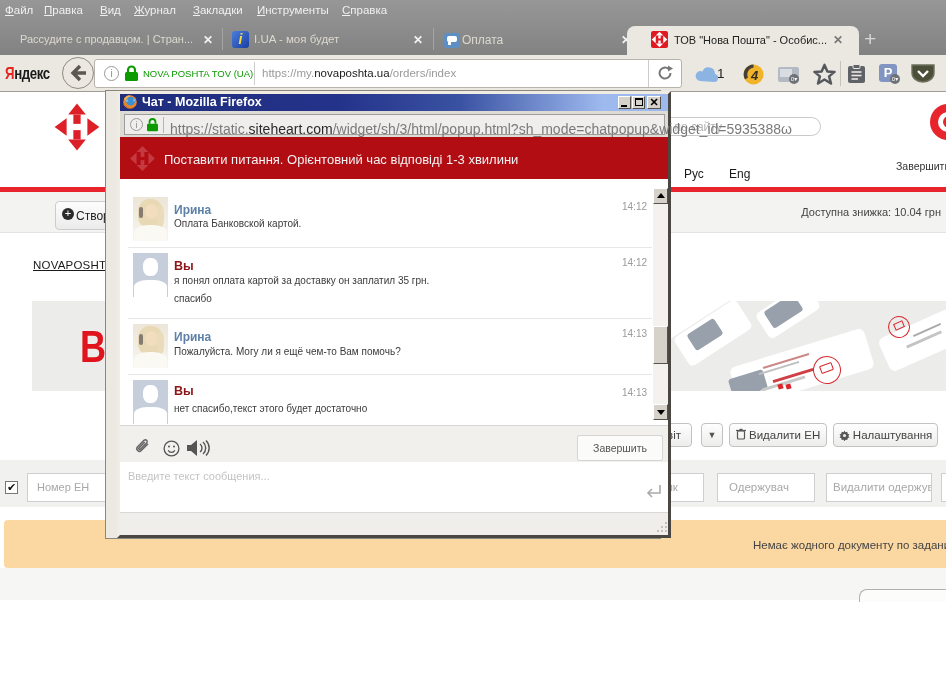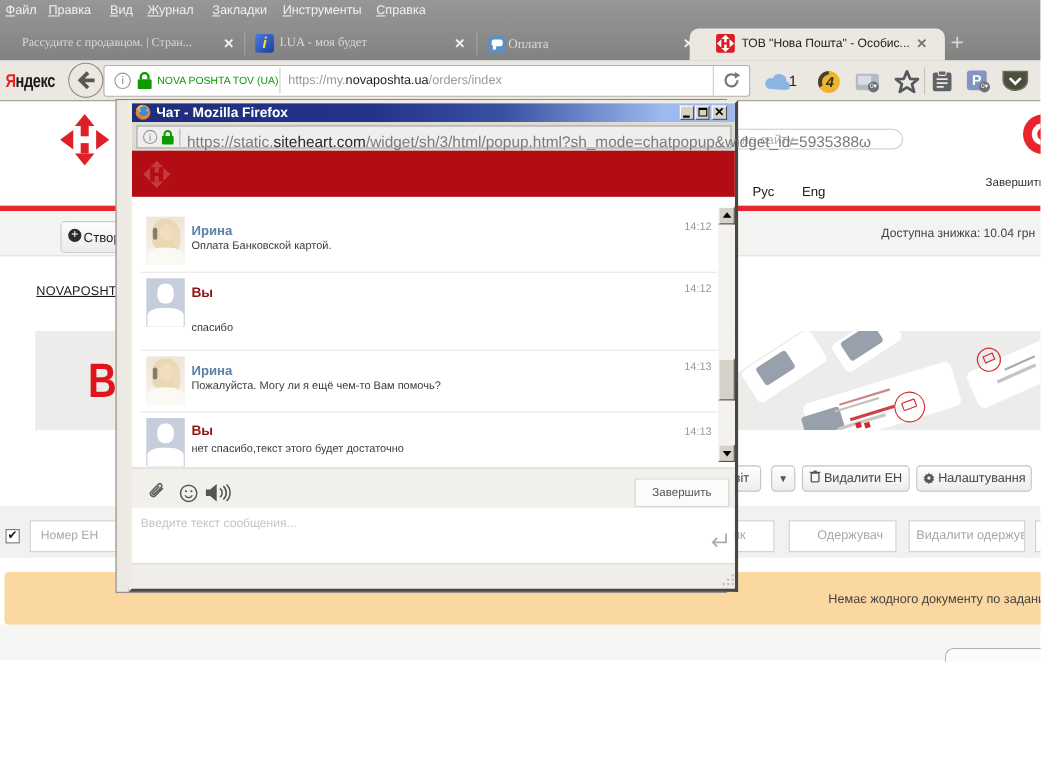--- a/index.html
+++ b/index.html
@@ -1,20 +1,20 @@
 <!DOCTYPE html>
 <html><head><meta charset="utf-8">
 <style>
 * { margin:0; padding:0; box-sizing:border-box; }
 html,body { width:946px; height:691px; overflow:hidden; }
 body { font-family:"Liberation Sans", sans-serif; position:relative; background:#fff; }
 .abs { position:absolute; }
 .mi { position:absolute; top:4px; color:#f0f0f0; font-size:11.5px; }
 .tabx { position:absolute; top:33px; color:#f2f2f2; font-size:12px; font-weight:bold; }
-.tt { position:absolute; top:33px; color:#dcd9ce; font-size:11.5px;font-family:Liberation Serif, serif; }
+.tt { position:absolute; top:33px; color:#dcd9ce; font-size:11.5px; }
 </style>
 </head>
 <body>
 
 <div class="abs" style="left:0;top:0;width:946px;height:55px;background:linear-gradient(#979797,#828282);"></div>
 
 <div class="mi" style="left:5px;"><u>Ф</u>айл</div>
 <div class="mi" style="left:44px;"><u>П</u>равка</div>
 <div class="mi" style="left:100px;"><u>В</u>ид</div>
 <div class="mi" style="left:134px;"><u>Ж</u>урнал</div>
@@ -171,21 +171,21 @@
     </svg> Видалити ЕН</div>
 <div class="abs" style="left:833px;top:423px;width:105px;height:24px;background:linear-gradient(#fefefe,#ededec);border:1px solid #c2c2c2;border-radius:4px;color:#444;font-size:11.5px;text-align:center;line-height:22px;white-space:nowrap;"><svg width="11" height="11" viewBox="0 0 24 24" style="vertical-align:-1.5px;">
       <path fill="#555" d="M12 1 l2 4 4-1 1 4 4 2-3 3 3 3-4 2-1 4-4-1-2 4-2-4-4 1-1-4-4-2 3-3-3-3 4-2 1-4 4 1z"></path>
       <circle cx="12" cy="12" r="3.4" fill="#ededec"></circle>
     </svg> Налаштування</div>
 
 <div class="abs" style="left:0;top:460px;width:946px;height:47px;background:#f1f1f0;"></div>
 <div class="abs" style="left:5px;top:481px;width:13px;height:13px;background:#fff;border:1px solid #777;font-size:11px;line-height:11px;text-align:center;color:#111;">✔</div>
 <div class="abs" style="left:27px;top:473px;width:120px;height:29px;background:#fff;border:1px solid #cfcfcf;color:#a8a8a8;font-size:11px;line-height:27px;padding-left:9px;">Номер ЕН</div>
 <div class="abs" style="left:609px;top:473px;width:95px;height:29px;background:#fff;border:1px solid #cfcfcf;color:#a8a8a8;font-size:11.5px;line-height:27px;padding-left:8px;">Відправник</div>
-<div class="abs" style="left:717px;top:473px;width:98px;height:29px;background:#fff;border:1px solid #cfcfcf;color:#a8a8a8;font-size:11.5px;line-height:27px;padding-left:25px;">Одержувач</div>
+<div class="abs" style="left:717px;top:473px;width:98px;height:29px;background:#fff;border:1px solid #cfcfcf;color:#a8a8a8;font-size:11.5px;line-height:27px;padding-left:11px;">Одержувач</div>
 <div class="abs" style="left:826px;top:473px;width:106px;height:29px;background:#fff;border:1px solid #cfcfcf;color:#a8a8a8;font-size:11.5px;line-height:27px;padding-left:6px;white-space:nowrap;overflow:hidden;">Видалити одержув</div>
 <div class="abs" style="left:941px;top:473px;width:30px;height:29px;background:#fff;border:1px solid #cfcfcf;"></div>
 
 <div class="abs" style="left:4px;top:520px;width:950px;height:48px;background:#fbd7a1;border-radius:4px;"></div>
 <div class="abs" style="left:753px;top:539px;color:#444;font-size:11.5px;white-space:nowrap;">Немає жодного документу по заданим критеріям пошуку</div>
 
 <div class="abs" style="left:0;top:568px;width:946px;height:32px;background:#f6f6f5;"></div>
 <div class="abs" style="left:859px;top:589px;width:95px;height:13px;border-left:1px solid #b0b0ae;border-top:1px solid #b0b0ae;border-radius:8px 0 0 0;background:#fcfcfb;"></div>
 
 <div class="abs" style="left:105px;top:90px;width:556px;height:449px;background:#ece9e2;border:1px solid #8a877e;">
@@ -223,20 +223,21 @@
     <div class="abs" style="left:9px;top:51px;"><svg width="27" height="27" viewBox="0 0 100 100">
           <g fill="#c43a3f">
       <polygon points="50,4 28,26 72,26"></polygon>
             <rect x="43" y="26" width="14" height="18"></rect>
       <polygon points="4,50 28,28 28,72"></polygon>
             <polygon points="96,50 72,28 72,72"></polygon>
       <rect x="43" y="56" width="14" height="18"></rect>
             <polygon points="50,96 28,74 72,74"></polygon>
       </g>
         </svg></div>
+    <div class="abs" style="left:44px;top:58px;color:#f3f3f3;font-size:13px;">Поставити питання. Орієнтовний час відповіді 1-3 хвилини</div>
 
     <div class="abs" style="left:0;top:85px;width:548px;height:246px;background:#fff;"></div>
 
     <div class="abs" style="left:533px;top:94px;width:15px;height:232px;background:#f4f2ee;"></div>
     <div class="abs" style="left:533px;top:94px;width:15px;height:16px;background:#d6d2ca;border:1px solid;border-color:#fff #55524c #55524c #fff;"><svg width="14" height="14" viewBox="0 0 14 14">
           <polygon points="7,4 11,9 3,9" fill="#000"></polygon>
         </svg></div>
     <div class="abs" style="left:533px;top:232px;width:15px;height:38px;background:#d6d2ca;border:1px solid;border-color:#fff #55524c #55524c #fff;"></div>
     <div class="abs" style="left:533px;top:310px;width:15px;height:16px;background:#d6d2ca;border:1px solid;border-color:#fff #55524c #55524c #fff;"><svg width="14" height="14" viewBox="0 0 14 14">
           <polygon points="7,10 11,5 3,5" fill="#000"></polygon>
@@ -253,20 +254,21 @@
     <div class="abs" style="left:502px;top:107px;color:#999;font-size:10px;">14:12</div>
     <div class="abs" style="left:54px;top:124px;color:#3a3a3a;font-size:10px;">Оплата Банковской картой.</div>
     <div class="abs" style="left:8px;top:153px;width:524px;height:1px;background:#e7e7e7;"></div>
 
     <div class="abs" style="left:13px;top:159px;width:35px;height:44px;background:#c6cedc;overflow:hidden;">
       <div class="abs" style="left:10px;top:5px;width:15px;height:18px;border-radius:42%;background:#fff;"></div>
       <div class="abs" style="left:1px;top:27px;width:33px;height:17px;border-radius:40% 40% 0 0;background:#fff;"></div>
     </div>
     <div class="abs" style="left:54px;top:165px;color:#8e1416;font-size:12.5px;font-weight:bold;">Вы</div>
     <div class="abs" style="left:502px;top:163px;color:#999;font-size:10px;">14:12</div>
+    <div class="abs" style="left:54px;top:181px;color:#3a3a3a;font-size:10px;">я понял оплата картой за доставку он заплатил 35 грн.</div>
     <div class="abs" style="left:54px;top:199px;color:#3a3a3a;font-size:10px;">спасибо</div>
     <div class="abs" style="left:8px;top:224px;width:524px;height:1px;background:#e7e7e7;"></div>
 
     <div class="abs" style="left:13px;top:230px;width:35px;height:44px;background:linear-gradient(180deg,#ece5d8,#f8f5ee);overflow:hidden;">
       <div class="abs" style="left:5px;top:2px;width:25px;height:28px;border-radius:45% 45% 35% 35%;background:#e8d8b4;"></div>
       <div class="abs" style="left:12px;top:7px;width:13px;height:15px;border-radius:50%;background:#f2ddbe;"></div>
       <div class="abs" style="left:24px;top:8px;width:7px;height:22px;border-radius:40%;background:#eadcba;"></div>
       <div class="abs" style="left:1px;top:28px;width:33px;height:16px;border-radius:45% 45% 0 0;background:#fbf9f4;"></div>
       <div class="abs" style="left:6px;top:10px;width:4px;height:11px;border-radius:2px;background:#857c6f;"></div>
     </div>

